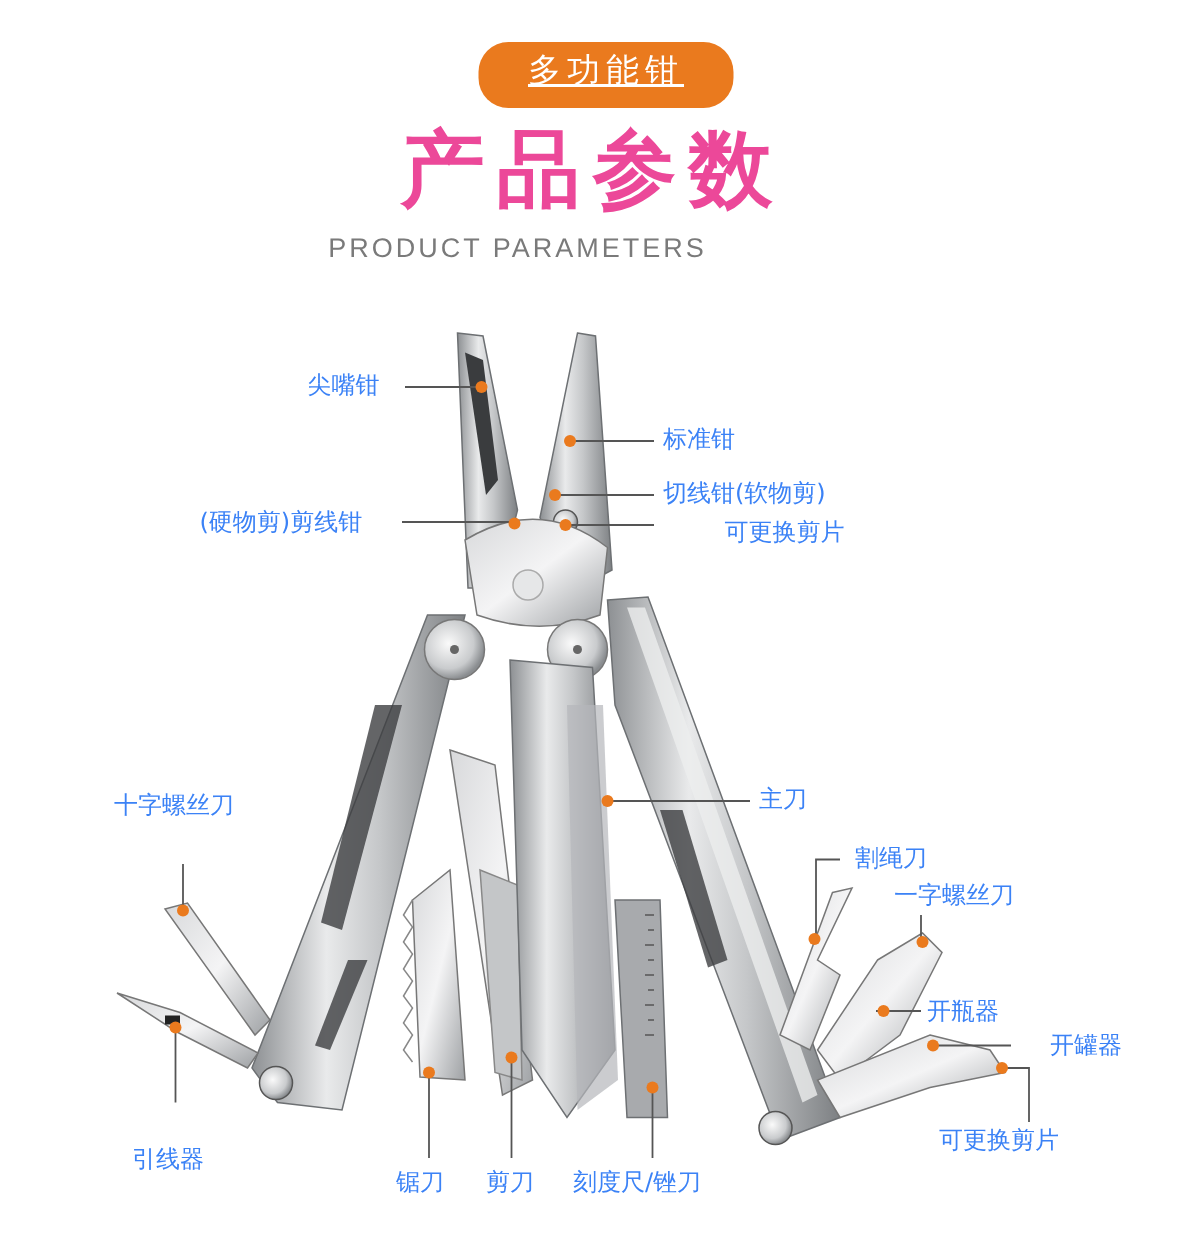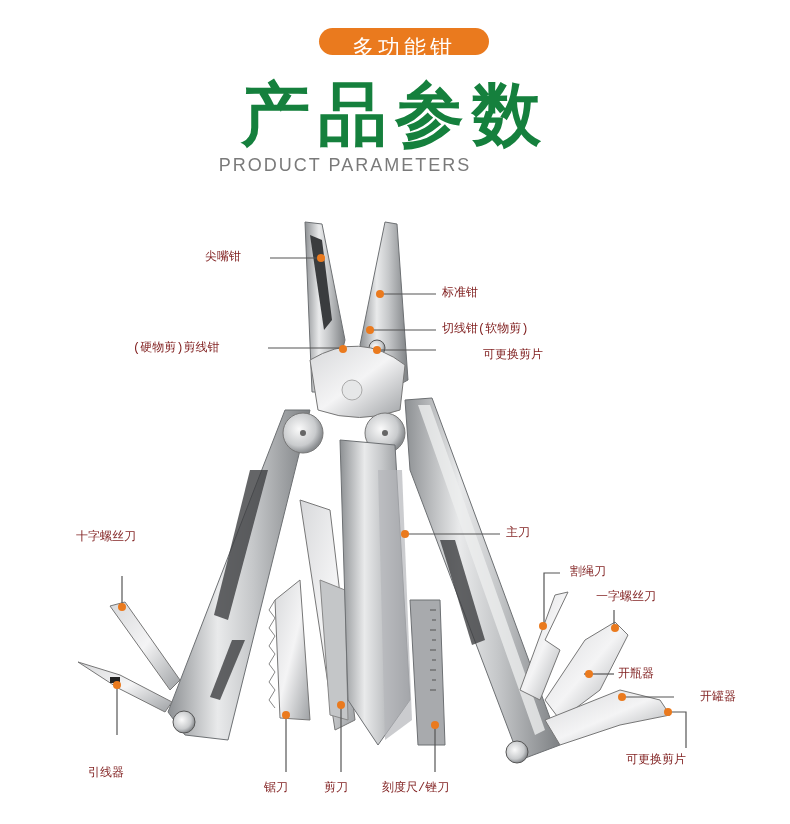--- a/index.html
+++ b/index.html
@@ -1,21 +1,21 @@
 <!DOCTYPE html>
 <html><head>
 <meta charset="utf-8">
 <style>
   html,body{margin:0;padding:0;background:#fff;}
   body{width:790px;height:824px;position:relative;overflow:hidden;font-family:"DejaVu Sans","Liberation Sans",sans-serif;}
-  .badge{position:absolute;left:319px;top:28px;width:170px;height:27px;border-radius:20px;background:#ea7a1e;color:#fff;font-size:22px;line-height:40px;text-align:center;letter-spacing:4px;text-decoration:underline;}
-  .title{position:absolute;left:0;width:790px;top:78px;text-align:center;font-size:69px;font-weight:bold;color:#15803d;letter-spacing:8px;line-height:72px;}
+  .badge{position:absolute;left:319px;top:28px;width:170px;height:44px;border-radius:20px;background:#ea7a1e;color:#fff;font-size:22px;line-height:40px;text-align:center;letter-spacing:4px;text-decoration:underline;}
+  .title{position:absolute;left:0;width:790px;top:78px;text-align:center;font-size:56px;font-weight:bold;color:#ec4899;letter-spacing:8px;line-height:72px;}
   .subtitle{position:absolute;left:0;width:690px;top:155px;text-align:center;font-size:18px;color:#7a7a7a;letter-spacing:2px;font-family:"Liberation Sans",sans-serif;}
   svg.tool{position:absolute;left:0;top:0;}
-  .lbl{position:absolute;font-size:12px;color:#7f1d1d;white-space:nowrap;line-height:20px;font-family:Liberation Mono, monospace;}
+  .lbl{position:absolute;font-size:16px;color:#3b82f6;white-space:nowrap;line-height:20px;}
 </style>
 </head>
 <body>
 
 <div class="badge">多功能钳</div>
 <div class="title">产品参数</div>
 <div class="subtitle">PRODUCT PARAMETERS</div>
 
 <svg class="tool" width="790" height="824" viewBox="0 0 790 824">
   <defs>

